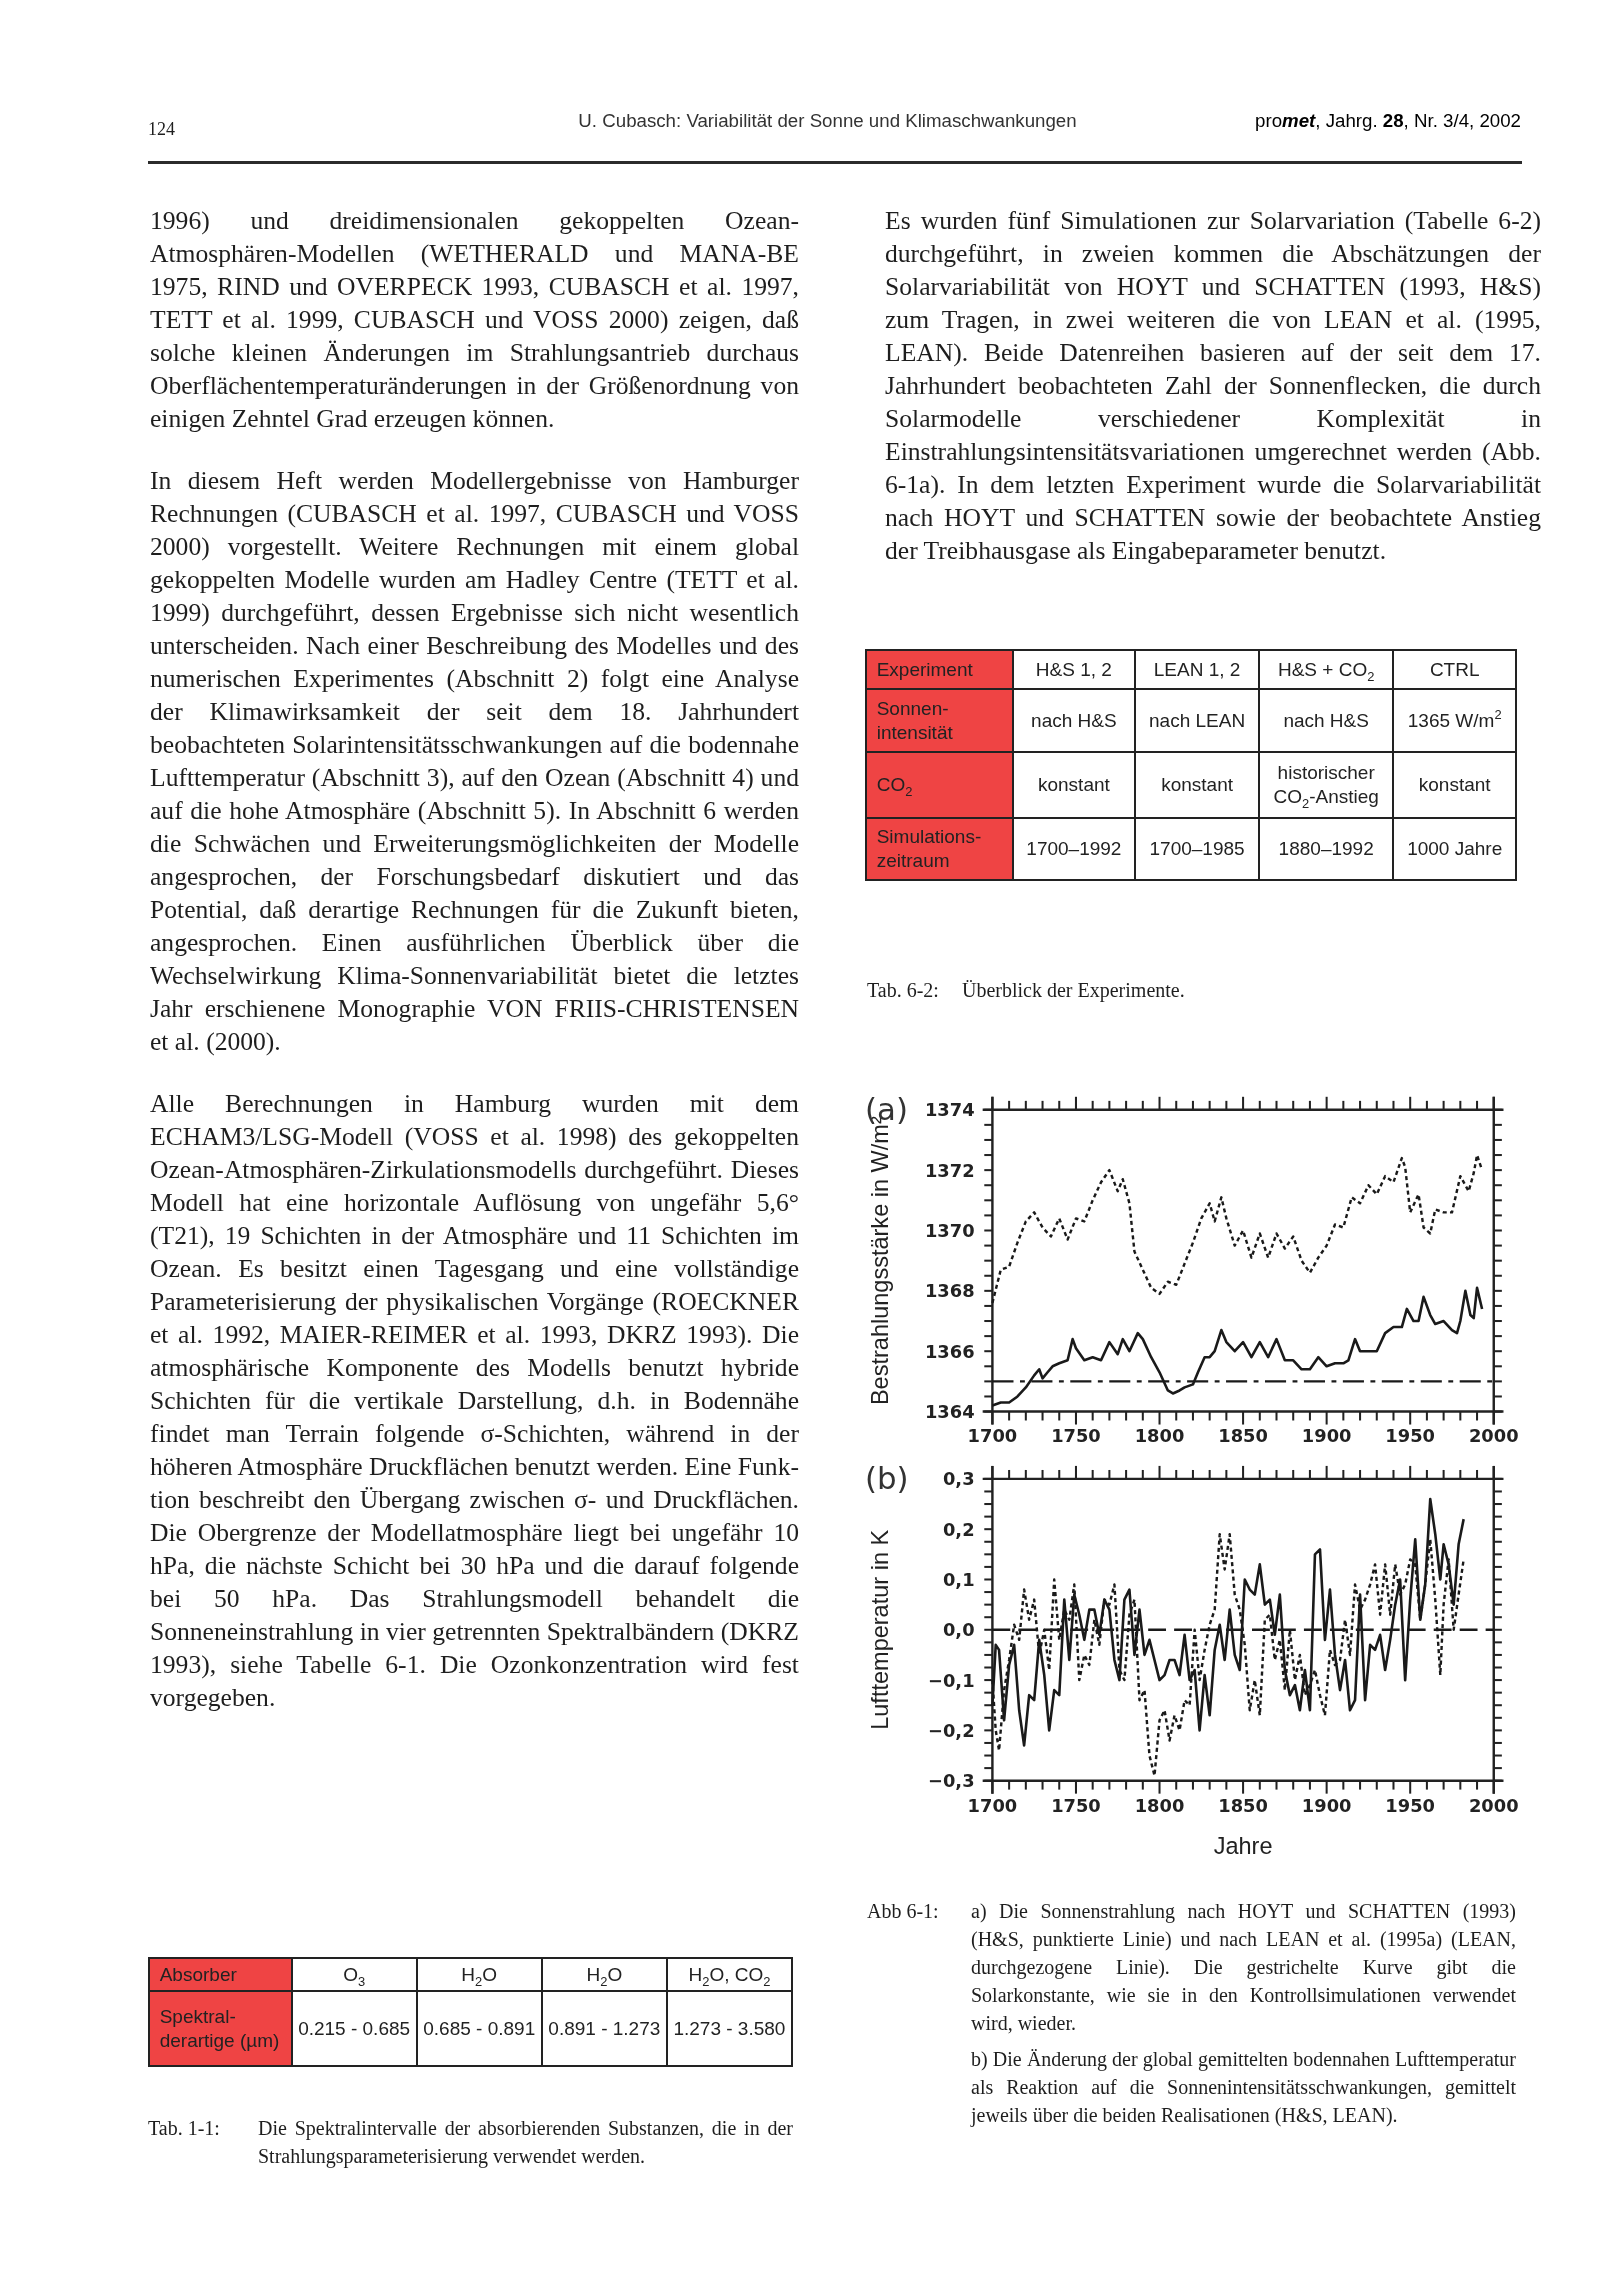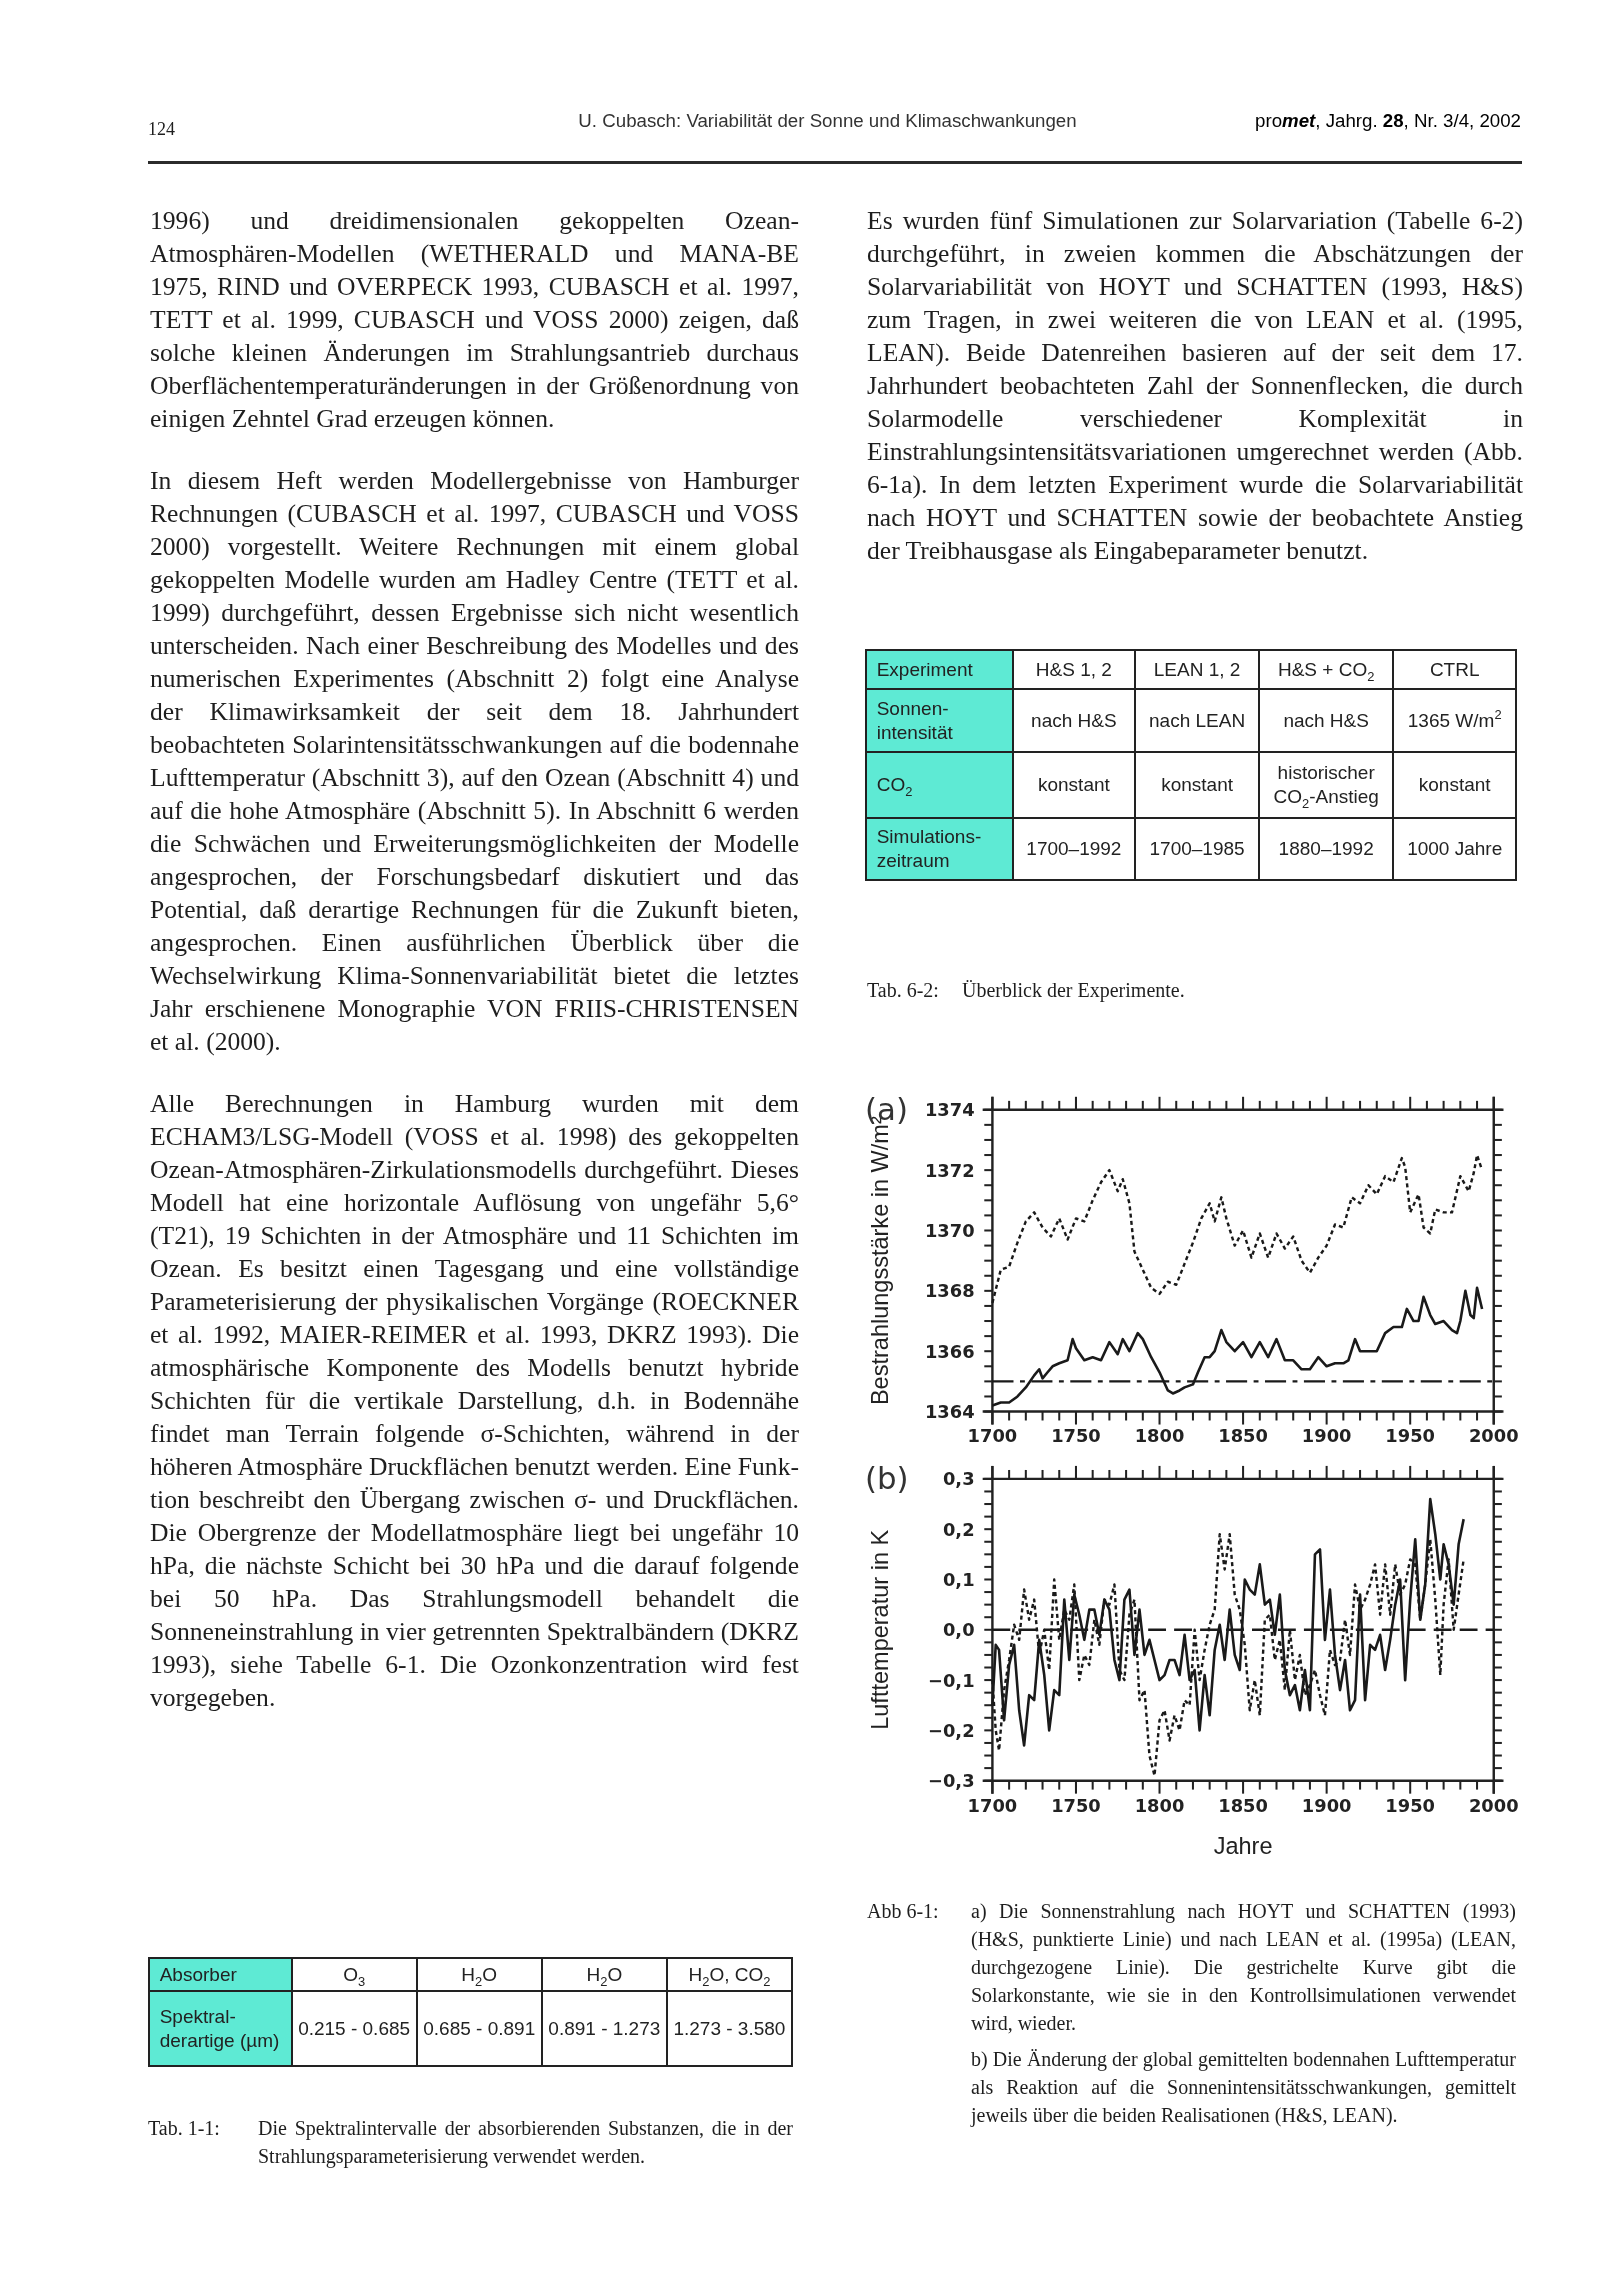--- a/index.html
+++ b/index.html
@@ -8,29 +8,29 @@
   .sans { font-family: "Liberation Sans", "DejaVu Sans", sans-serif; }
 
   
   #hdr-page { position: absolute; left: 148px; top: 119px; font-size: 18px; }
   #hdr-title { position: absolute; left: 0; right: 0; top: 110px; text-align: center; font-size: 18.7px; color: #333; padding-left: 32px; }
   #hdr-journal { position: absolute; right: 102px; top: 110px; font-size: 18.7px; color: #000000; }
   #hdr-rule { position: absolute; left: 148px; width: 1374px; top: 161px; height: 3.2px; background: #2b2b2b; }
 
   .col { position: absolute; font-size: 25.6px; line-height: 33px; text-align: justify; hyphens: manual; }
   #col-left { left: 150px; width: 649px; top: 204px; }
-  #col-right { left: 867px; width: 656px; top: 204px; }
+  #col-right { left: 885px; width: 656px; top: 204px; }
   .col p { margin: 0 0 29px 0; }
   .section-heading { font-weight: bold; font-size: 25px; margin: 67px 0 36px 0 !important; text-align: left !important; }
   .section-heading .num { display: inline-block; width: 45px; }
 
   
   table.tb { border-collapse: collapse; position: absolute; font-family: "Liberation Sans", "DejaVu Sans", sans-serif; font-size: 19px; color: #222; }
   table.tb td { border: 2.4px solid #222; text-align: center; vertical-align: middle; padding: 1.6px 4.9px; line-height: 24px; }
-  table.tb td.rh { background: #5eead4; text-align: left; padding-left: 9.7px; }
+  table.tb td.rh { background: #ef4444; text-align: left; padding-left: 9.7px; }
   #tab61 { left: 148px; top: 1957px; width: 645px; }
   #tab61 tr.r0 td { height: 28px; }
   #tab61 tr.r1 td { height: 70px; }
   #tab62 { left: 865px; top: 649px; width: 652px; }
   #tab62 tr.r0 td { height: 34px; }
   #tab62 tr.r1 td { height: 58px; }
   #tab62 tr.r2 td { height: 60px; }
   #tab62 tr.r3 td { height: 57px; }
   #tab62 tr.r4 td { height: 57px; }
   sub { font-size: 68%; vertical-align: -4.9px; line-height: 0; }

